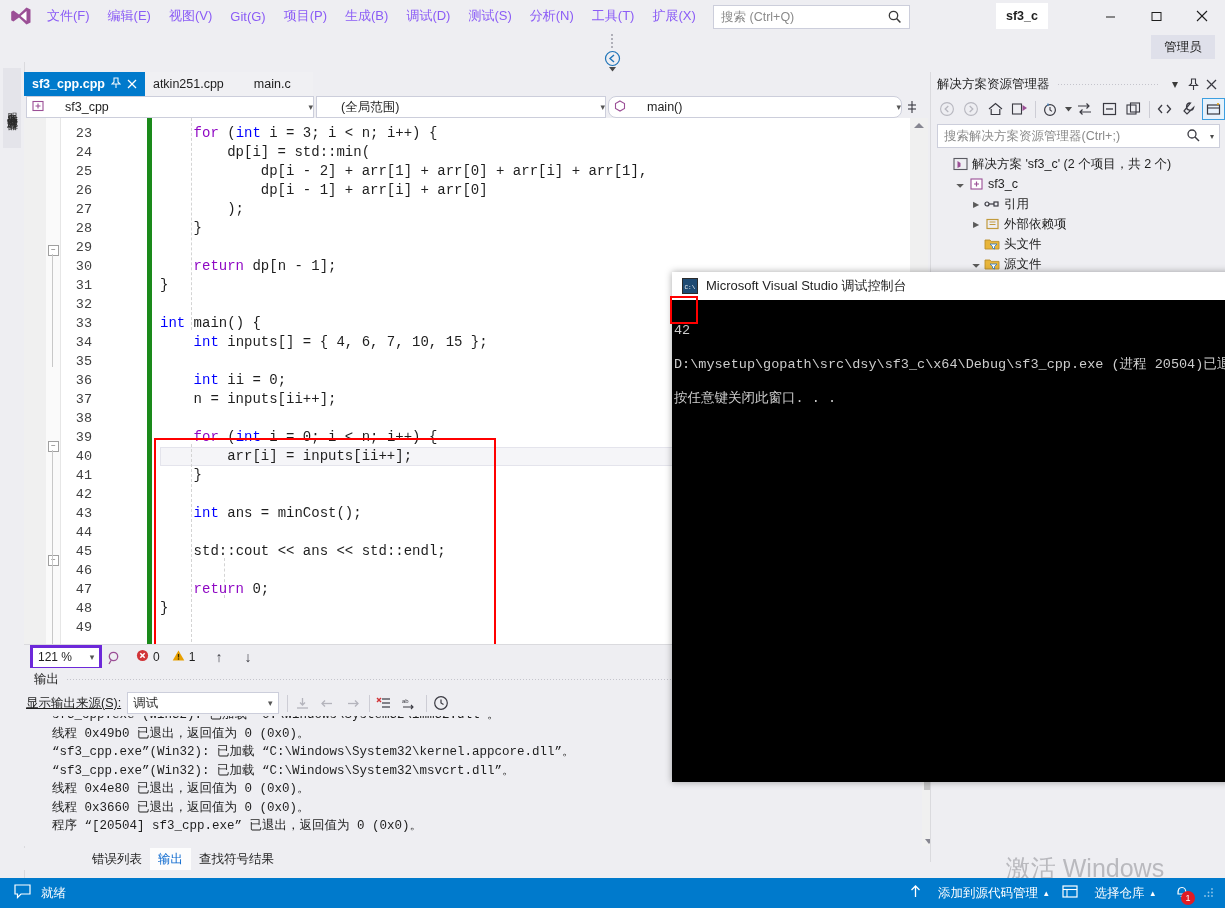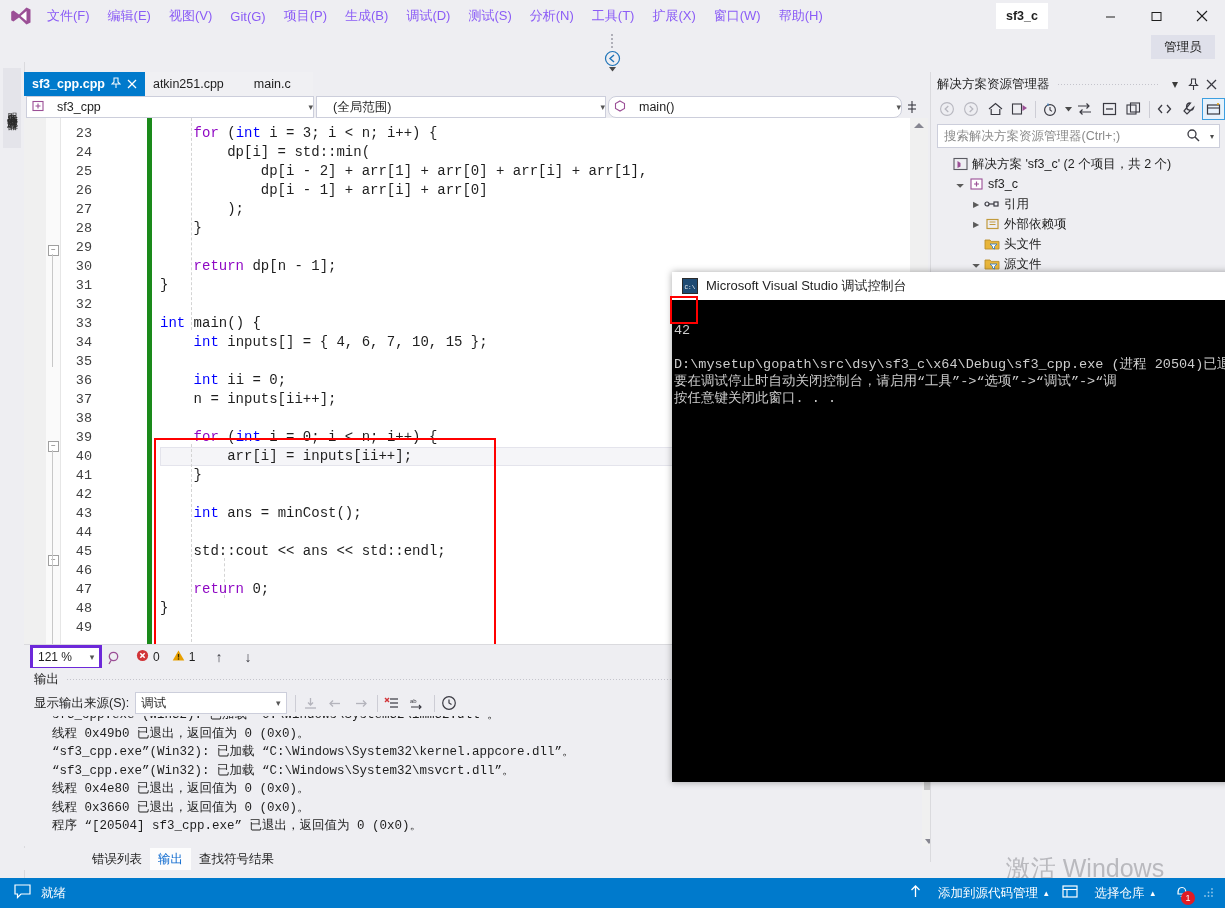--- a/index.html
+++ b/index.html
@@ -44,21 +44,21 @@
   
   .tabstrip{position:absolute;left:24px;top:72px;width:904px;height:24px;background:#eeeef2;display:flex;align-items:flex-end;}
   .etab{height:24px;display:flex;align-items:center;padding:0 8px;font-size:12.5px;background:#f0f0f3;color:#1e1e1e;white-space:nowrap;}
   .etab.active{background:#007acc;color:#fff;font-weight:bold;}
   .etab .ti{margin-left:6px;font-size:11px;opacity:.95;}
   .etab .tx{margin-left:6px;font-size:13px;}
 
   
   .navbar{position:absolute;left:24px;top:96px;width:904px;height:22px;background:#eeeef2;display:flex;align-items:center;border-bottom:1px solid #dadade;}
   .navcombo{height:20px;background:#fff;border:1px solid #cccedb;display:flex;align-items:center;font-size:12.5px;padding-left:4px;margin-left:2px;}
-  .navcombo .cv{flex:1;white-space:nowrap;overflow:hidden;padding-left:12px;}
+  .navcombo .cv{flex:1;white-space:nowrap;overflow:hidden;padding-left:20px;}
 
   
   .editor{position:absolute;left:24px;top:118px;width:904px;height:526px;background:#fff;overflow:hidden;}
   .glyphmargin{position:absolute;left:0;top:0;width:22px;height:526px;background:#f0f0f0;}
   .foldcol{position:absolute;left:22px;top:0;width:14px;height:526px;background:#fafafa;border-right:1px solid #e6e6e6;}
   .linenums{position:absolute;left:36px;top:0;width:32px;height:526px;}
   .ln{position:absolute;right:0;font-family:"Liberation Mono","DejaVu Sans Mono",monospace;font-size:13.5px;color:#404040;line-height:19px;height:19px;}
   .trackbar{position:absolute;left:123px;top:0;width:5px;height:526px;}
   .codearea{position:absolute;left:136px;top:0;width:750px;height:526px;font-family:"Liberation Mono","DejaVu Sans Mono",monospace;font-size:14px;line-height:19px;white-space:pre;}
   .cl{position:absolute;left:0;height:19px;}
@@ -79,21 +79,21 @@
   .zoomcombo .cv{flex:1;padding-left:5px;}
   .errchip{display:flex;align-items:center;font-size:12px;margin-left:12px;}
   .errchip .lbl{margin-left:4px;color:#1e1e1e;}
 
   
   .outpane{position:absolute;left:24px;top:668px;width:904px;height:178px;background:#eeeef2;}
   .outhdr{position:absolute;left:0;top:0;width:904px;height:22px;display:flex;align-items:center;}
   .outhdr .t{font-size:12.5px;margin-left:10px;}
   .dots{flex:1;height:1px;margin:0 8px;background-image:repeating-linear-gradient(to right,#c4c4cc 0 1px,transparent 1px 3px);}
   .outtools{position:absolute;left:0;top:22px;width:904px;height:26px;display:flex;align-items:center;}
-  .outtools .lab{font-size:12.5px;margin-left:10px;}
+  .outtools .lab{font-size:12.5px;margin-left:2px;text-decoration:underline;}
   .outcombo{width:150px;height:20px;margin-left:6px;background:#fff;border:1px solid #cccedb;display:flex;align-items:center;font-size:12.5px;}
   .obtn{width:22px;height:22px;display:flex;align-items:center;justify-content:center;margin-left:3px;}
   .outbody{position:absolute;left:22px;top:48px;width:882px;height:130px;background:#eeeef2;overflow:hidden;font-family:"Liberation Mono","DejaVu Sans Mono",monospace;font-size:12.5px;line-height:18.5px;color:#1e1e1e;white-space:pre;}
   .obl{position:absolute;left:6px;height:18.5px;}
   .outscroll{position:absolute;left:898px;top:48px;width:14px;height:130px;background:#f0f0f0;}
 
   
   .btabs{position:absolute;left:24px;top:848px;width:904px;height:22px;background:#eeeef2;display:flex;align-items:center;}
   .btab{height:22px;display:flex;align-items:center;padding:0 8px;font-size:12.5px;color:#1e1e1e;}
   .btab.active{background:#fdfdfd;color:#0b68ce;}
@@ -159,20 +159,29 @@
       <div class="menu-item">生成(B)</div>
       <div class="menu-item">调试(D)</div>
       <div class="menu-item">测试(S)</div>
       <div class="menu-item">分析(N)</div>
       <div class="menu-item">工具(T)</div>
       <div class="menu-item">扩展(X)</div>
       <div class="menu-item">窗口(W)</div>
       <div class="menu-item">帮助(H)</div>
     </div>
 
+    <div class="searchbox">
+      <span class="ph">搜索 (Ctrl+Q)</span>
+      <span class="mag">
+        <svg width="16" height="16" viewBox="0 0 16 16">
+            <circle cx="6.5" cy="6.5" r="4.2" fill="none" stroke="#3a3a3a" stroke-width="1.3"></circle>
+            <line x1="9.6" y1="9.6" x2="13.4" y2="13.6" stroke="#3a3a3a" stroke-width="1.5"></line>
+          </svg>
+      </span>
+    </div>
 
     <div class="projbadge">sf3_c</div>
 
     <div class="wbtns">
       <div class="wbtn">
         <svg width="11" height="11" viewBox="0 0 11 11">
             <line x1="1" y1="6" x2="10" y2="6" stroke="#1e1e1e" stroke-width="1"></line>
           </svg>
       </div>
       <div class="wbtn">
@@ -855,21 +864,21 @@
   <div class="console">
     <div class="consoletitle">
       <span class="ci">
         <svg width="14" height="14" viewBox="0 0 14 14">
             <rect width="14" height="14" fill="#1f4b73"></rect>
             <text x="1.5" y="9.5" font-size="6" fill="#fff" font-family="Liberation Mono">C:\</text>
           </svg>
       </span>
       <span class="ct">Microsoft Visual Studio 调试控制台</span>
     </div>
-    <div class="consolebody" id="consolebody"><div class="ccl" style="top: 22px;">42</div><div class="ccl" style="top: 39px;"></div><div class="ccl" style="top: 56px;">D:\mysetup\gopath\src\dsy\sf3_c\x64\Debug\sf3_cpp.exe (进程 20504)已退</div><div class="ccl" style="top: 73px;">要在调试停止时自动关闭控制台，请启用“工具”-&gt;“选项”-&gt;“调试”-&gt;“调</div><div class="ccl" style="top: 90px;">按任意键关闭此窗口. . .</div></div>
+    <div class="consolebody" id="consolebody"><div class="ccl" style="top: 22px;">42</div><div class="ccl" style="top: 39px;"></div><div class="ccl" style="top: 56px;">D:\mysetup\gopath\src\dsy\sf3_c\x64\Debug\sf3_cpp.exe (进程 20504)已退</div><div class="ccl" style="top: 90px;">按任意键关闭此窗口. . .</div></div>
   </div>
   <div class="console-redbox"></div>
 
   <div class="wm">
     <div class="l1">激活 Windows</div>
   </div>
   <div class="wm2">转到“设置”以激活 Windows。</div>
 
   <div class="statusbar">
     <div class="sbleft">

